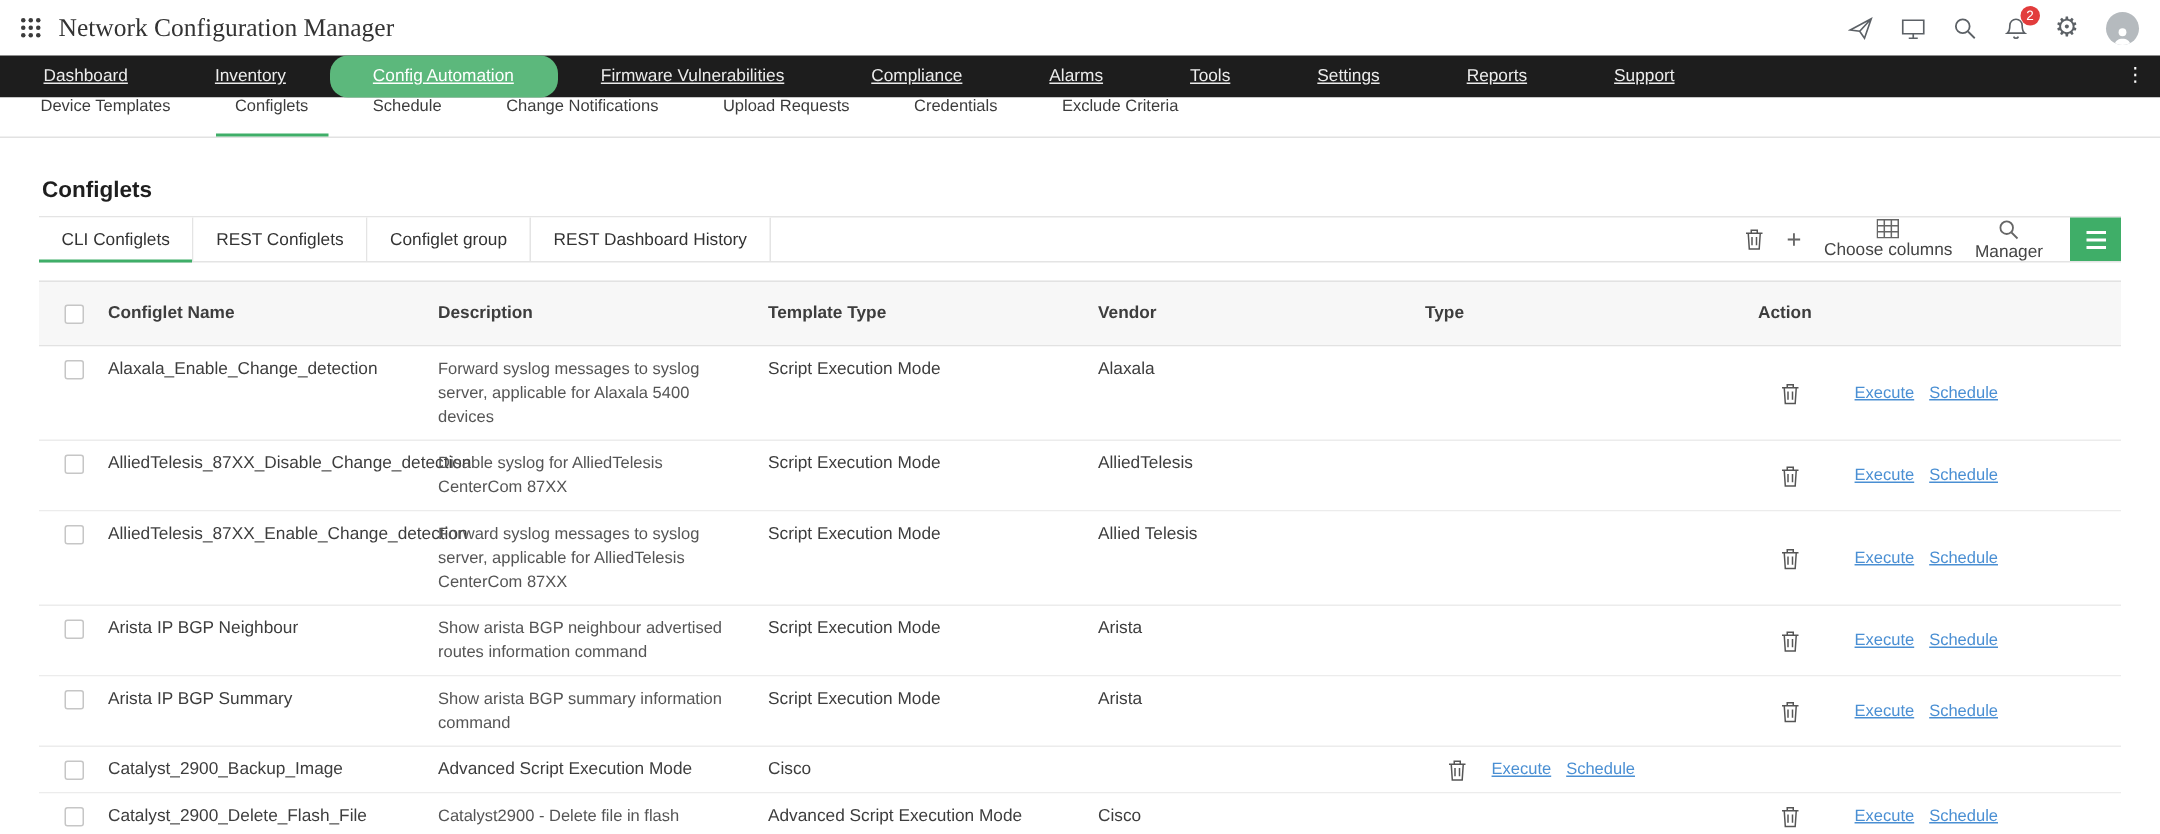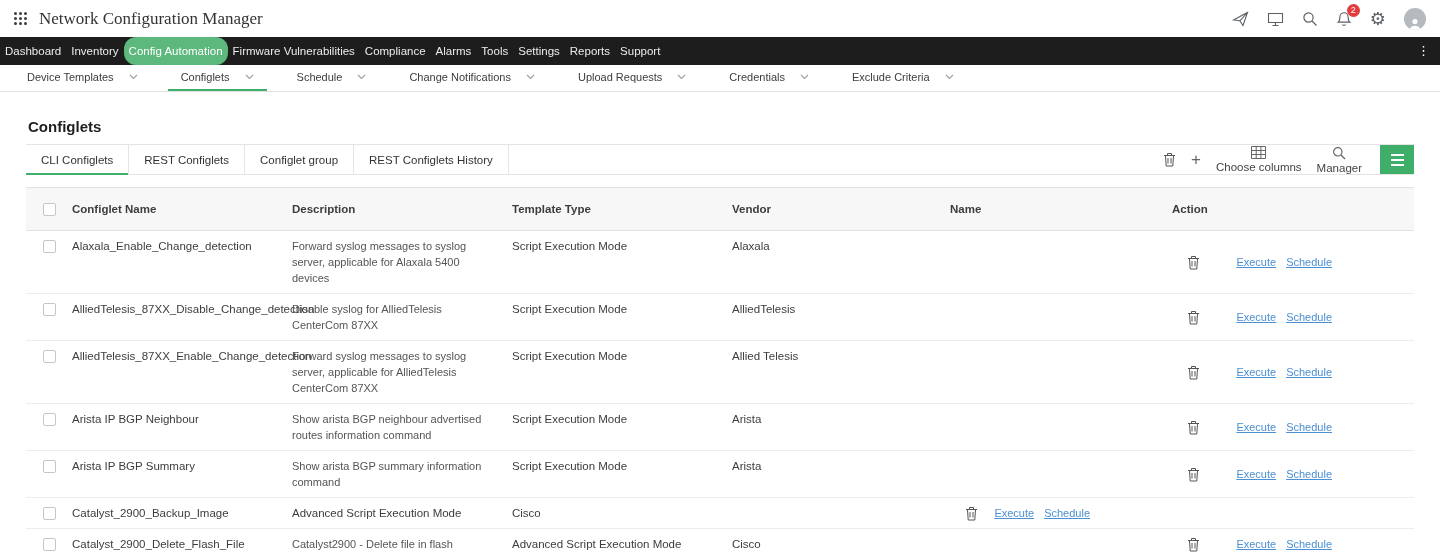--- a/index.html
+++ b/index.html
@@ -14,29 +14,29 @@
   .product-title { font-family:"Liberation Serif", serif; font-size:17px; font-weight:400; color:#333;text-align:right; }
   .topbar-right { margin-left:auto; display:flex; align-items:center; gap:18px; }
   .icon-btn { position:relative; display:flex; align-items:center; cursor:pointer; color:#5c6166; }
   .badge { position:absolute; top:-7px; right:-8px; background:var(--badge,#e23c3c); color:#fff; font-size:9px;
            min-width:13px; height:13px; border-radius:7px; line-height:13px; text-align:center; padding:0 2px; }
   .gear-glyph { font-size:18px; color:#5c6166; line-height:1; font-family:"DejaVu Sans", sans-serif; }
   .avatar { width:22px; height:22px; border-radius:50%; background:#b5babe; display:flex; align-items:flex-end; justify-content:center; overflow:hidden; }
 
   
   .mainnav { height:28px; background:#1d1d1d; display:flex; align-items:stretch; font-size:11.5px; color:#ececec; }
-  .nav-item { padding:0 5px; line-height:28px; cursor:pointer; white-space:nowrap; }
+  .nav-item { padding:0 29px; line-height:28px; cursor:pointer; white-space:nowrap;text-decoration:underline; }
   .nav-item.active { background:var(--nav-active,#5cb87c); color:#fff;border-radius:12px; }
   .kebab { margin-left:auto; color:#fff; line-height:28px; padding:0 10px; font-size:13px; cursor:pointer; font-family:"DejaVu Sans", sans-serif; }
 
   
   .subnav { height:27px; display:flex; align-items:stretch; padding-left:14px; border-bottom:1px solid #e2e2e2;
             font-size:11px; color:#3c3c3c; background:#fff; }
   .subnav-item { display:flex; align-items:center; gap:15px; padding:0 13px; margin-right:17px; cursor:pointer;
-                 border-bottom:2px solid transparent; white-space:nowrap; }
+                 border-bottom:2px solid transparent; white-space:nowrap;flex-direction:column; }
   .subnav-item.active { border-bottom-color:var(--accent,#3fae68); }
 
   
   .page-title { margin:26px 0 0 28px; font-size:15px; font-weight:700; color:#1e1e1e; }
 
   .tabstrip { margin:9px 26px 12px; height:31px; display:flex; align-items:stretch;
               border-top:1px solid #e4e4e4; border-bottom:1px solid #e4e4e4; }
   .tabs { display:flex; align-items:stretch; }
   .tab { display:flex; align-items:center; padding:0 15px; font-size:11.5px; color:#333;
          border-right:1px solid #e4e4e4; cursor:pointer; position:relative; white-space:nowrap; background:#fff; }
@@ -183,21 +183,21 @@
         <div class="tab active">
           <span>CLI Configlets</span>
         </div>
         <div class="tab">
           <span>REST Configlets</span>
         </div>
         <div class="tab">
           <span>Configlet group</span>
         </div>
         <div class="tab">
-          <span>REST Configlets History</span>
+          <span>REST Dashboard History</span>
         </div>
       </div>
     <div class="strip-tools">
       <span class="tool-icon">
         <svg width="13" height="15" viewBox="0 0 13 15">
             <path d="M1 3.5h11M4.5 3V1.5h4V3M2.5 3.5l.7 10.5h6.6l.7-10.5M5 6v5.5M8 6v5.5" stroke="#555" fill="none" stroke-width="1"></path>
           </svg>
       </span>
       <span class="plus-glyph">+</span>
       <span class="tool-label">
@@ -223,21 +223,21 @@
 
   <div class="table">
     <div class="trow thead" id="thead-row">
       <div class="cb-cell">
           <span class="checkbox"></span>
         </div>
     <div class="cell"><span>Configlet Name</span></div>
         <div class="cell"><span>Description</span></div>
         <div class="cell"><span>Template Type</span></div>
         <div class="cell"><span>Vendor</span></div>
-        <div class="cell"><span>Name</span></div>
+        <div class="cell"><span>Type</span></div>
         <div class="cell"><span>Action</span></div>
       </div>
     <div id="tbody">
         <div class="trow data-row">
     <div class="cb-cell">
             <span class="checkbox"></span>
           </div>
     <div class="cell">Alaxala_Enable_Change_detection</div>
     <div class="cell desc">Forward syslog messages to syslog server, applicable for Alaxala 5400 devices</div>
     <div class="cell">Script Execution Mode</div>

